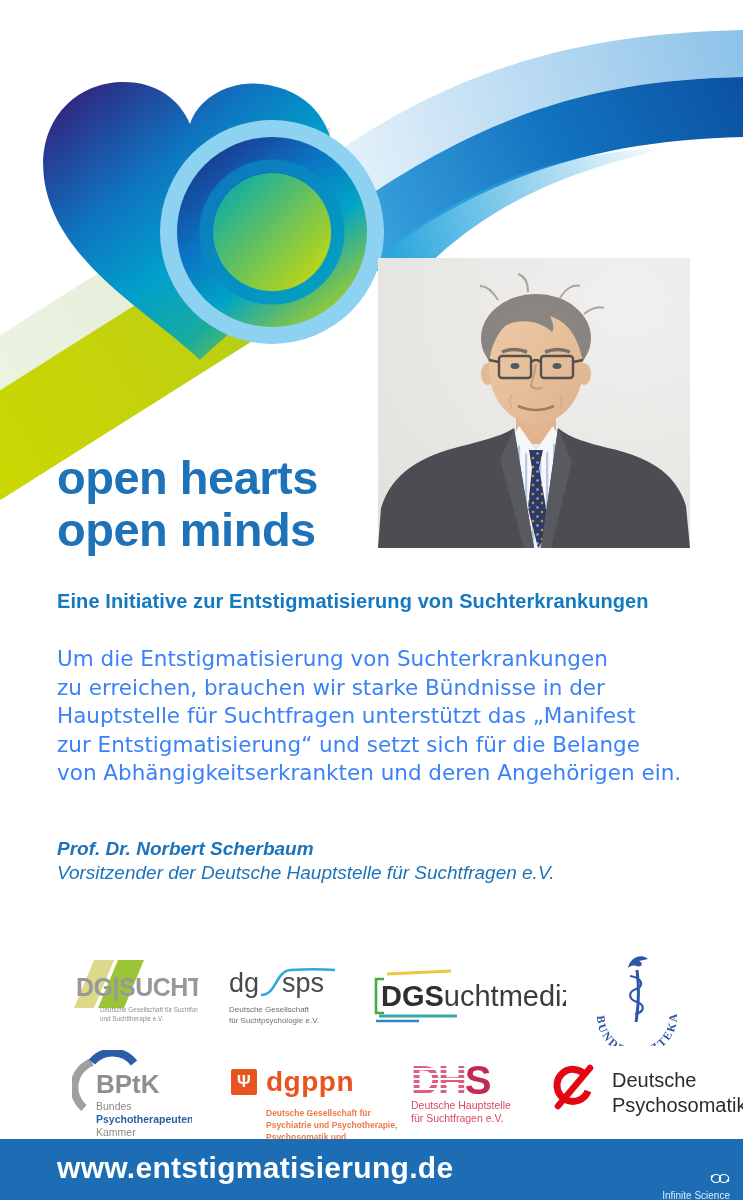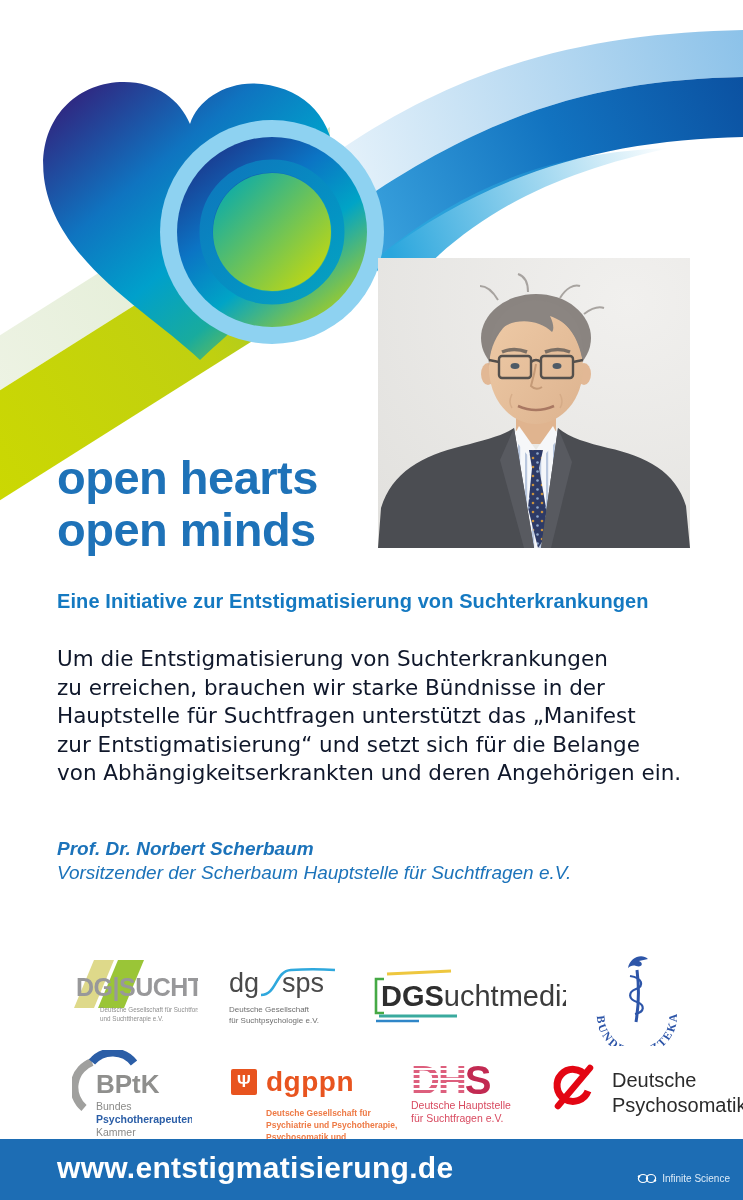--- a/index.html
+++ b/index.html
@@ -6,21 +6,21 @@
   .poster{position:relative;width:743px;height:1200px;background:#ffffff;overflow:hidden;
           font-family:"Liberation Sans",sans-serif;}
   .art{position:absolute;left:0;top:0;}
   .photo{position:absolute;left:378px;top:258px;width:312px;height:290px;overflow:hidden;}
   .title{position:absolute;left:57px;top:452px;margin:0;font-size:47px;line-height:52px;
          font-weight:bold;color:#1e72b8;letter-spacing:-0.5px;}
   .title span{display:block;white-space:nowrap;}
   .subtitle{position:absolute;left:57px;top:590px;font-size:20px;font-weight:bold;
             color:#1479c1;white-space:nowrap;letter-spacing:0.1px;text-align:right;}
   .bodytext{position:absolute;left:57px;top:645px;font-family:"DejaVu Sans",sans-serif;
-            font-size:21.5px;line-height:28.5px;color:#0f172a;}
+            font-size:21.5px;line-height:28.5px;color:#3b82f6;}
   .bodytext span{display:block;white-space:nowrap;}
   .author-name{position:absolute;left:57px;top:838px;font-size:19px;font-style:italic;
                font-weight:bold;color:#1c73ba;white-space:nowrap;}
   .author-role{position:absolute;left:57px;top:862px;font-size:19px;font-style:italic;
                color:#1c73ba;white-space:nowrap;}
   .logo{position:absolute;}
   #lg-dgsucht{left:58px;top:950px;}
   #lg-dgsps{left:227px;top:962px;}
   #lg-dgsm{left:371px;top:966px;}
   #lg-baek{left:589px;top:946px;}
@@ -30,22 +30,22 @@
   #lg-dst{left:550px;top:1056px;display:flex;align-items:center;gap:16px;}
   .dgppn-row{display:flex;align-items:center;gap:9px;}
   .psi-box{width:26px;height:26px;background:#e8541f;border-radius:2px;color:#ffffff;
            display:flex;align-items:center;justify-content:center;font-size:17px;font-weight:bold;}
   .dgppn-word{font-size:28px;font-weight:bold;color:#e8541f;letter-spacing:0.5px;}
   .dgppn-sub{margin:9px 0 0 35px;font-size:8.5px;line-height:12px;color:#ee7a45;font-weight:bold;}
   .dst-text{margin-top:12px;font-size:20px;line-height:25px;color:#2b2b2b;}
   .bar{position:absolute;left:0;bottom:0;width:743px;height:61px;background:#1d6db4;}
   .url{position:absolute;left:57px;top:1151px;font-size:30px;font-weight:bold;color:#ffffff;
        letter-spacing:0.3px;white-space:nowrap;}
-  .credit{position:absolute;right:13px;top:1172px;display:flex;align-items:center;gap:5px;
-          color:#dcebf8;font-size:10px;white-space:nowrap;}
+  .credit{position:absolute;right:13px;top:1172px;display:flex;align-items:flex-end;gap:5px;
+          color:#dcebf8;font-size:10px;white-space:nowrap;flex-direction:column;}
 </style>
 </head>
 <body>
 
 <div class="poster">
 
   <svg class="art" width="743" height="640" viewBox="0 0 743 640">
     <defs>
       <linearGradient id="gPale" gradientUnits="userSpaceOnUse" x1="330" y1="155" x2="-60" y2="400">
         <stop offset="0" stop-color="#d9e8c9"></stop>
@@ -175,21 +175,21 @@
 
   <div class="bodytext">
     <span>Um die Entstigmatisierung von Suchterkrankungen</span>
     <span>zu erreichen, brauchen wir starke Bündnisse in der</span>
     <span>Hauptstelle für Suchtfragen unterstützt das „Manifest</span>
     <span>zur Entstigmatisierung“ und setzt sich für die Belange</span>
     <span>von Abhängigkeitserkrankten und deren Angehörigen ein.</span>
   </div>
 
   <div class="author-name">Prof. Dr. Norbert Scherbaum</div>
-  <div class="author-role">Vorsitzender der Scherbaum Hauptstelle für Suchtfragen e.V.</div>
+  <div class="author-role">Vorsitzender der Deutsche Hauptstelle für Suchtfragen e.V.</div>
 
   <div class="logo" id="lg-dgsucht">
     <svg width="140" height="80" viewBox="0 0 140 80">
       <polygon points="16,58 36,10 56,10 36,58" fill="#ded98a"></polygon>
       <polygon points="40,58 60,10 86,10 66,58" fill="#8fbf21" opacity="0.9"></polygon>
       <text x="18" y="46" font-family="Liberation Sans,sans-serif" font-size="25" font-weight="bold" fill="#98989a" letter-spacing="-0.5">DG|SUCHT</text>
       <text x="42" y="62" font-family="Liberation Sans,sans-serif" font-size="6.3" fill="#8f8f8f">Deutsche Gesellschaft für Suchtforschung</text>
       <text x="42" y="71" font-family="Liberation Sans,sans-serif" font-size="6.3" fill="#8f8f8f">und Suchttherapie e.V.</text>
     </svg>
   </div>

